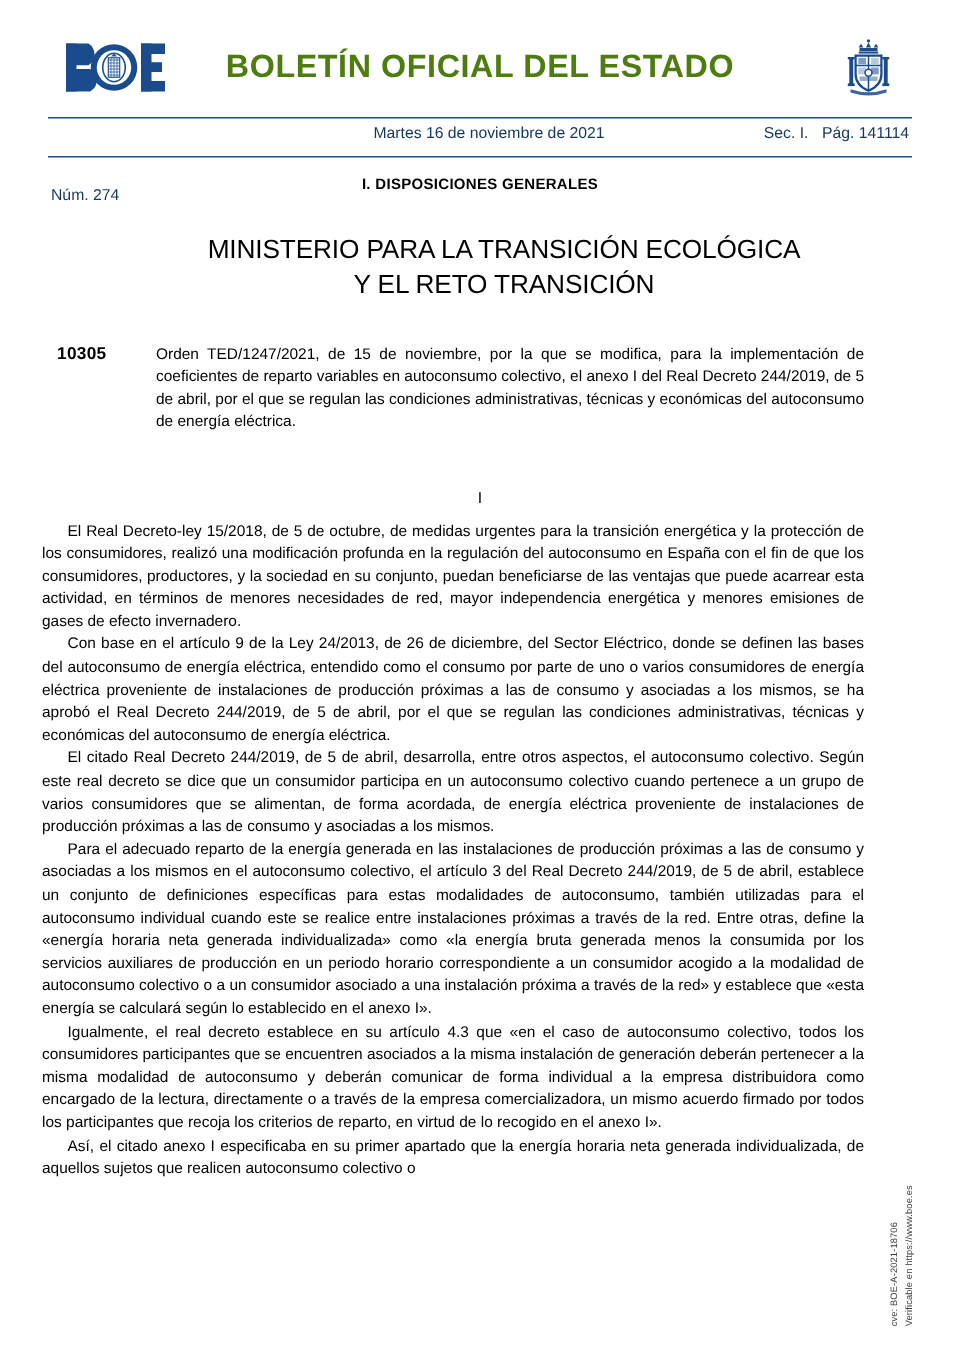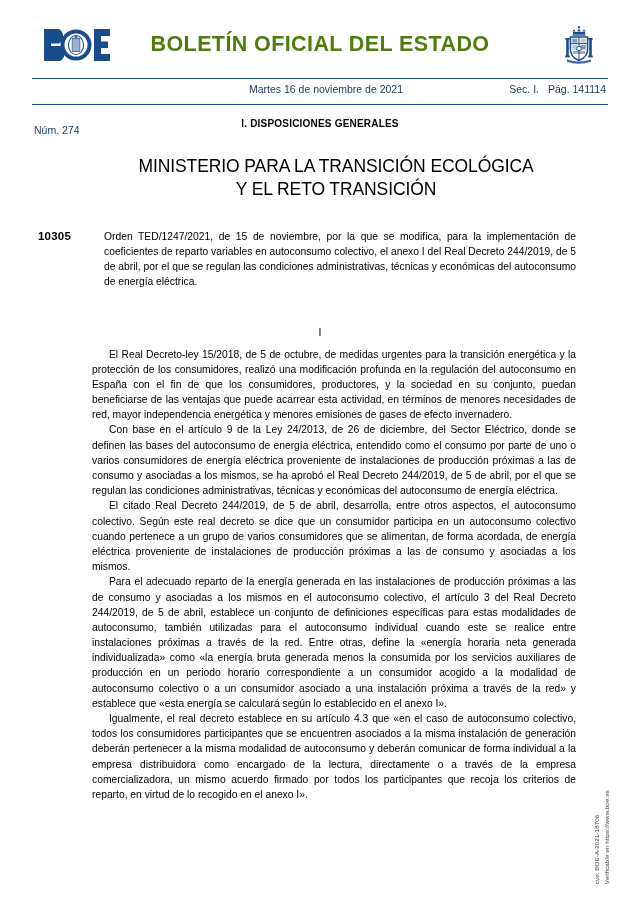--- a/index.html
+++ b/index.html
@@ -155,21 +155,21 @@
   }
 
   .roman {
     text-align: center;
     font-size: 10.5px;
     margin: 17px 0 9px 0;
     letter-spacing: 0.2px;
   }
 
   .body-text {
-    margin: 0 64px 0 92px;
+    margin: 0 64px 0 28px;
   }
   .body-text p {
     font-size: 10.3px;
     line-height: 1.475;
     text-align: justify;
     text-justify: inter-word;
     margin: 0;
     text-indent: 17px;
     hyphens: none;
   }
@@ -293,20 +293,21 @@
     <div class="body-text">
       <p>El Real Decreto-ley 15/2018, de 5 de octubre, de medidas urgentes para la transición energética y la protección de los consumidores, realizó una modificación profunda en la regulación del autoconsumo en España con el fin de que los consumidores, productores, y la sociedad en su conjunto, puedan beneficiarse de las ventajas que puede acarrear esta actividad, en términos de menores necesidades de red, mayor independencia energética y menores emisiones de gases de efecto invernadero.</p>
       <p>Con base en el artículo 9 de la Ley 24/2013, de 26 de diciembre, del Sector Eléctrico, donde se definen las bases del autoconsumo de energía eléctrica, entendido como el consumo por parte de uno o varios consumidores de energía eléctrica proveniente de instalaciones de producción próximas a las de consumo y asociadas a los mismos, se ha aprobó el Real Decreto 244/2019, de 5 de abril, por el que se regulan las condiciones administrativas, técnicas y económicas del autoconsumo de energía eléctrica.</p>
       <p>El citado Real Decreto 244/2019, de 5 de abril, desarrolla, entre otros aspectos, el autoconsumo colectivo. Según este real decreto se dice que un consumidor participa en un autoconsumo colectivo cuando pertenece a un grupo de varios consumidores que se alimentan, de forma acordada, de energía eléctrica proveniente de instalaciones de producción próximas a las de consumo y asociadas a los mismos.</p>
     </div>
 
 
     <div class="body-text">
       <p>Para el adecuado reparto de la energía generada en las instalaciones de producción próximas a las de consumo y asociadas a los mismos en el autoconsumo colectivo, el artículo 3 del Real Decreto 244/2019, de 5 de abril, establece un conjunto de definiciones específicas para estas modalidades de autoconsumo, también utilizadas para el autoconsumo individual cuando este se realice entre instalaciones próximas a través de la red. Entre otras, define la «energía horaria neta generada individualizada» como «la energía bruta generada menos la consumida por los servicios auxiliares de producción en un periodo horario correspondiente a un consumidor acogido a la modalidad de autoconsumo colectivo o a un consumidor asociado a una instalación próxima a través de la red» y establece que «esta energía se calculará según lo establecido en el anexo I».</p>
       <p>Igualmente, el real decreto establece en su artículo 4.3 que «en el caso de autoconsumo colectivo, todos los consumidores participantes que se encuentren asociados a la misma instalación de generación deberán pertenecer a la misma modalidad de autoconsumo y deberán comunicar de forma individual a la empresa distribuidora como encargado de la lectura, directamente o a través de la empresa comercializadora, un mismo acuerdo firmado por todos los participantes que recoja los criterios de reparto, en virtud de lo recogido en el anexo I».</p>
+      <p>Así, el citado anexo I especificaba en su primer apartado que la energía horaria neta generada individualizada, de aquellos sujetos que realicen autoconsumo colectivo o</p>
     </div>
 
   </div>
 
   <div class="cve">
     <div class="cve-inner">
       <div>cve: BOE-A-2021-18706</div>
       <div>Verificable en https://www.boe.es</div>
     </div>
   </div>

